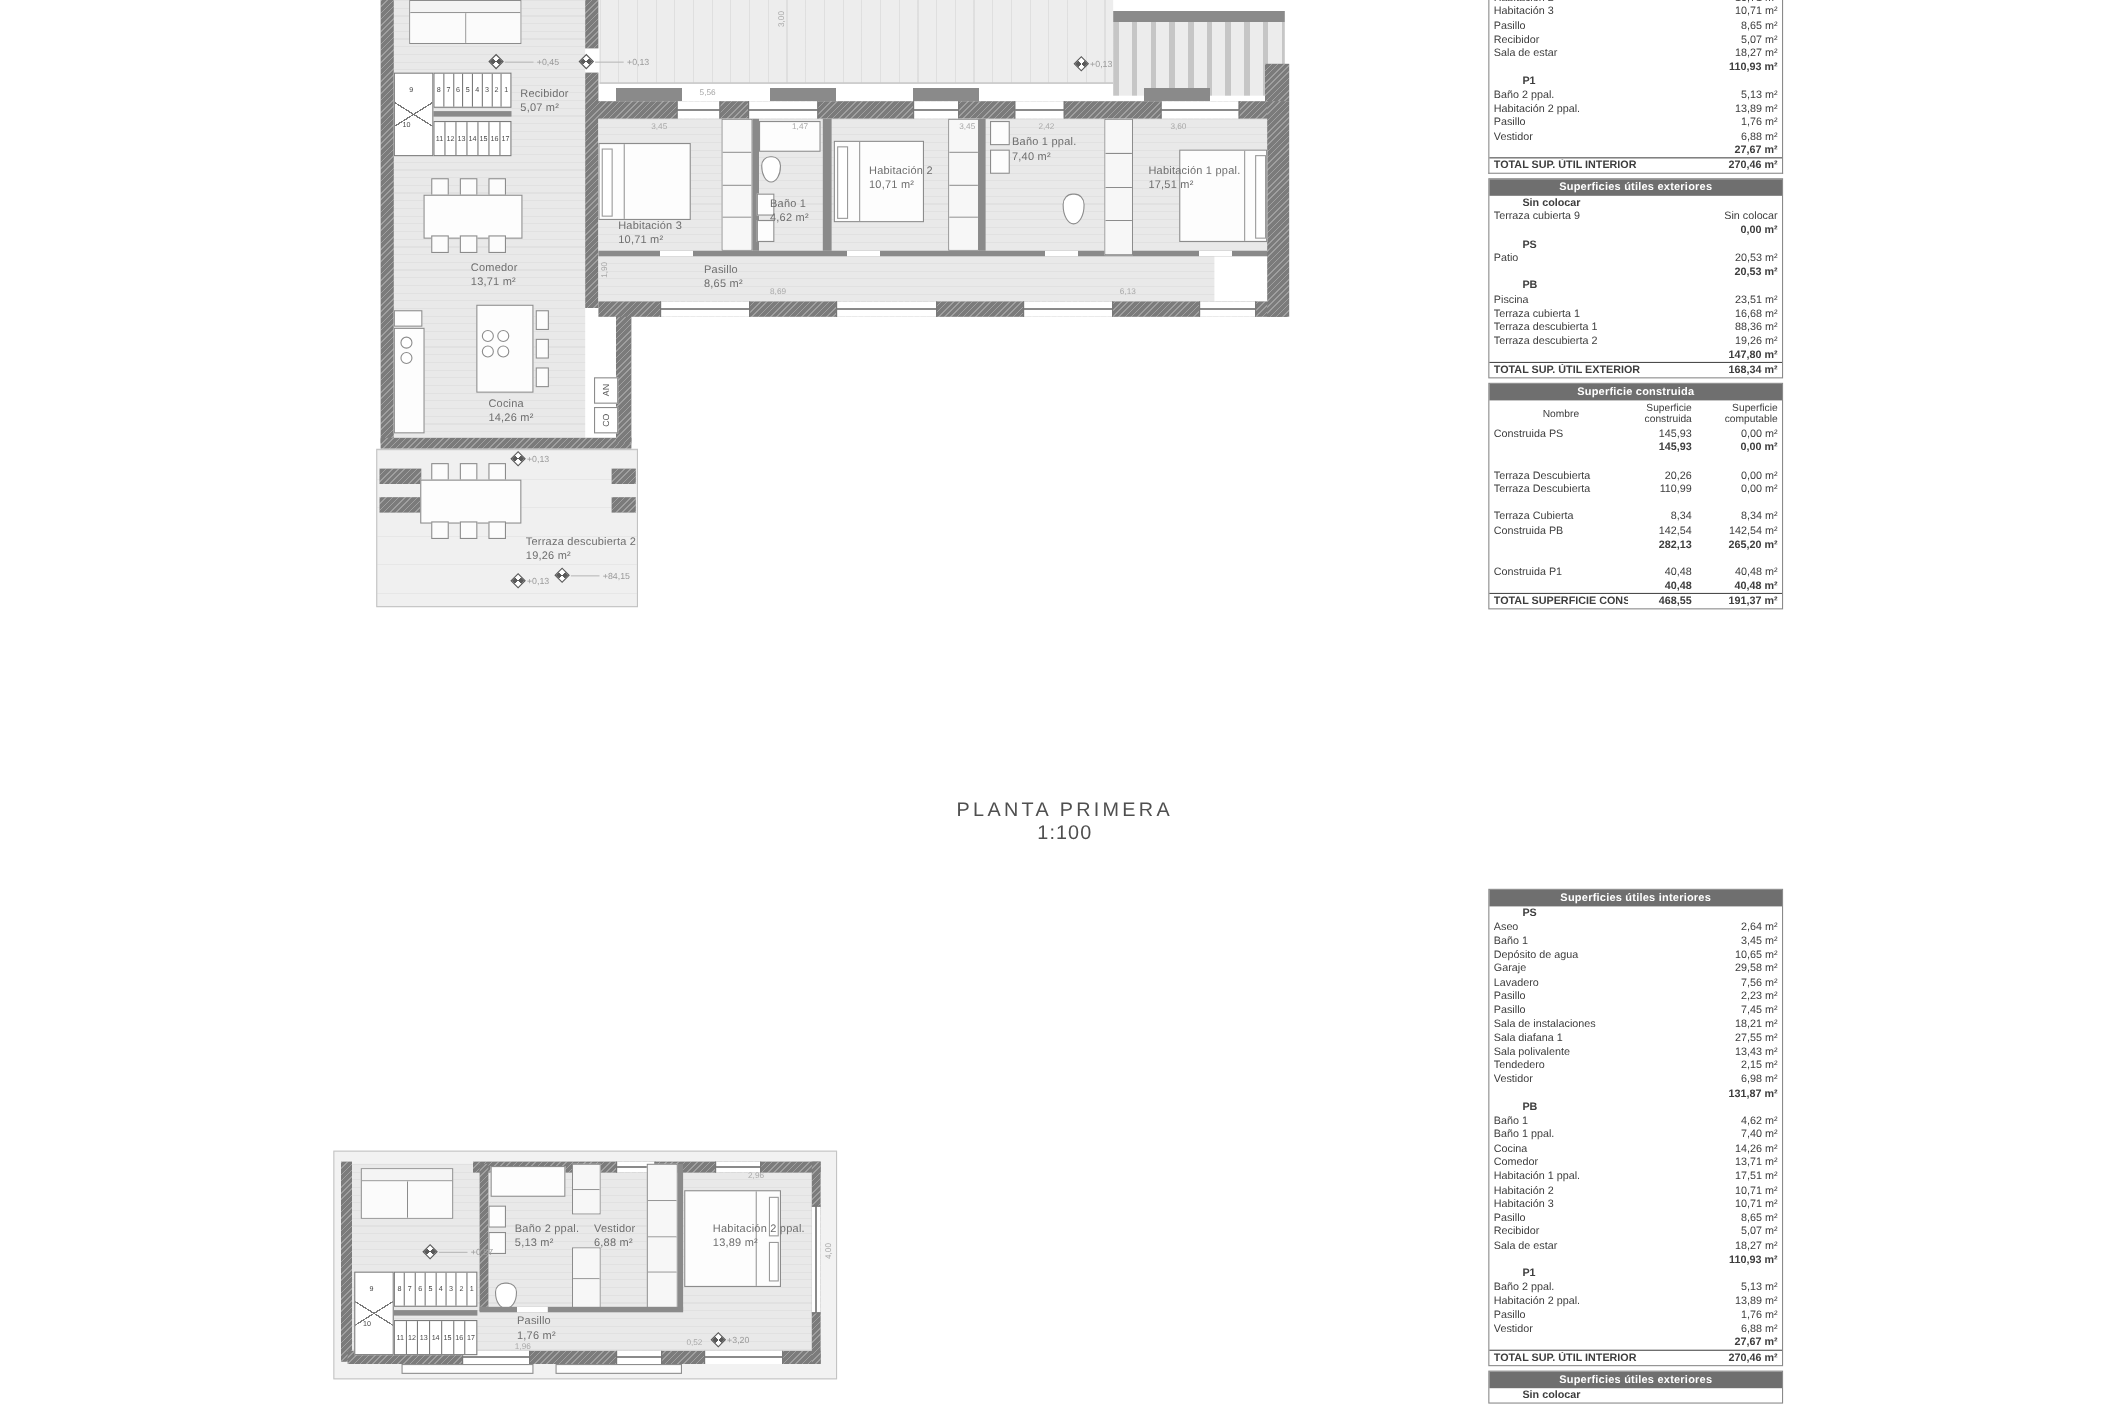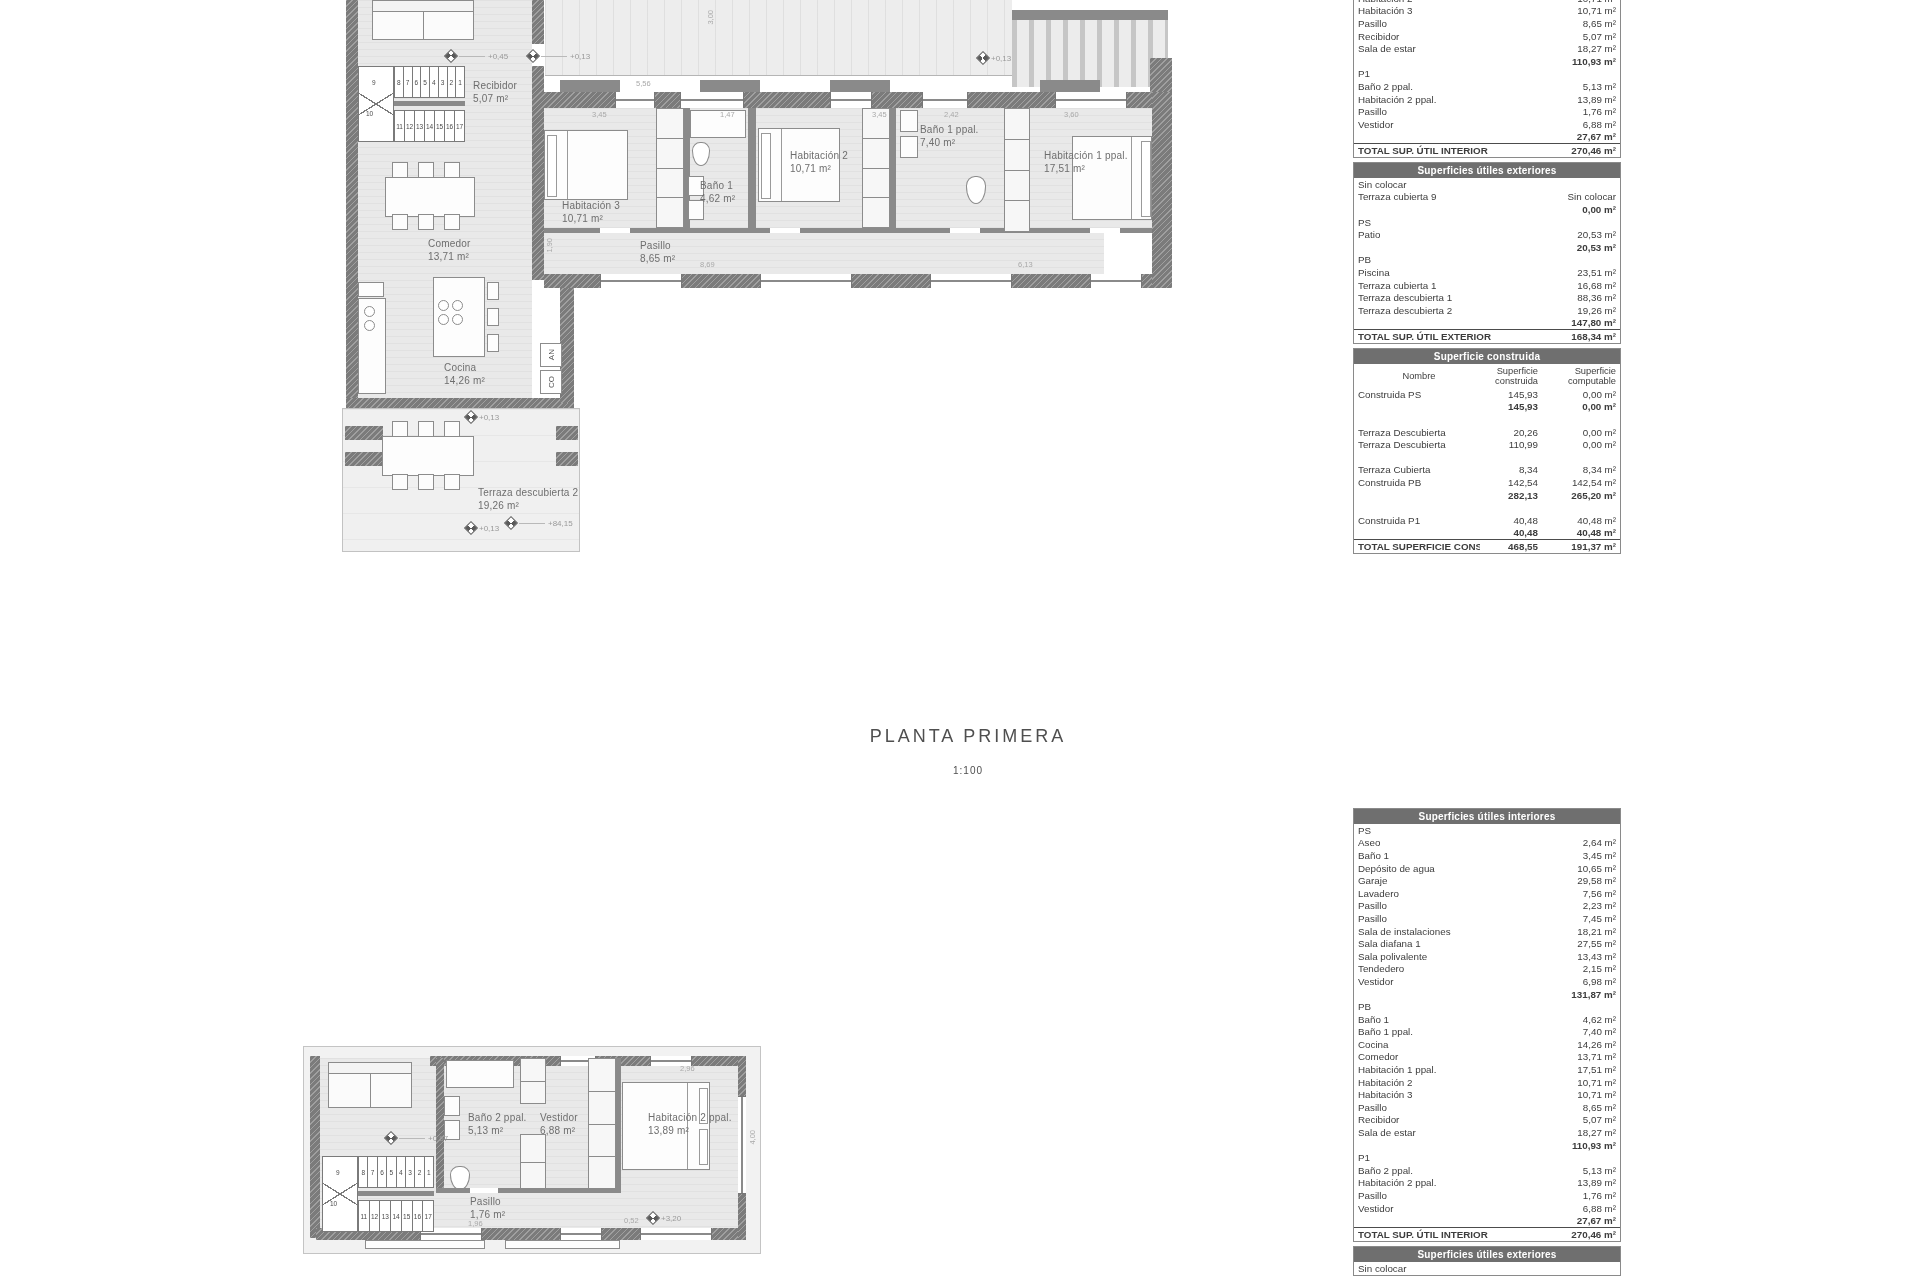--- a/index.html
+++ b/index.html
@@ -44,31 +44,31 @@
      linear-gradient(32deg,transparent calc(50% - .6px),#7a7a7a calc(50% - .6px) calc(50% + .6px),transparent calc(50% + .6px)),
      linear-gradient(-32deg,transparent calc(50% - .6px),#7a7a7a calc(50% - .6px) calc(50% + .6px),transparent calc(50% + .6px)),#fff;
      box-sizing:border-box;}
   .srail{position:absolute;background:#8a8a8a;}
   .snum{position:absolute;font-size:6.5px;color:#4a4a4a;}
   .rot{writing-mode:vertical-rl;transform:rotate(180deg);font-size:8px;color:#555;}
   .anbox{position:absolute;border:1px solid #8c8c8c;background:#fff;display:flex;align-items:center;justify-content:center;box-sizing:border-box;}
   .pergola{background:repeating-linear-gradient(90deg,#c6c6c6 0 5px,#ececec 5px 17px);}
   
   .title-main{font-size:18px;letter-spacing:3px;color:#4f4f4f;text-align:center;}
-  .title-scale{font-size:10px;letter-spacing:1px;color:#4f4f4f;text-align:center;margin-top:18px;}
+  .title-scale{font-size:18px;letter-spacing:1px;color:#4f4f4f;text-align:center;margin-top:0;}
   
   .tbl{position:absolute;width:268px;background:#fff;border:1.5px solid #8a8a8a;box-sizing:border-box;}
   .tbl.noTop{border-top:none;}
   .tbl-hdr{background:#6f6f6f;color:#fff;font-weight:bold;font-size:10px;height:15px;line-height:15px;text-align:center;letter-spacing:.2px;}
   .tr{display:flex;align-items:center;height:12.6px;padding:0 4px;font-size:9.8px;color:#3d3d3d;}
   .tr .c0{flex:1;text-align:left;white-space:nowrap;overflow:hidden;}
   .tr .cv{text-align:right;white-space:nowrap;}
   .tr .c1{width:58px;text-align:right;white-space:nowrap;}
   .tr .c2{width:78px;text-align:right;white-space:nowrap;}
-  .tr.sec .c0{font-weight:normal;}
+  .tr.sec .c0{font-weight:bold;margin-left:26px;}
   .tr.sub{font-weight:bold;}
   .tr.total{font-weight:bold;border-top:1.6px solid #4c4c4c;}
   .tr.colhead{height:24px;font-size:9.3px;align-items:center;}
   .tr.colhead .c0{text-align:center;}
   .tr.colhead .c1,.tr.colhead .c2{white-space:pre-line;line-height:1.08;}
 </style>
 </head>
 <body>
 
 <div id="page">

